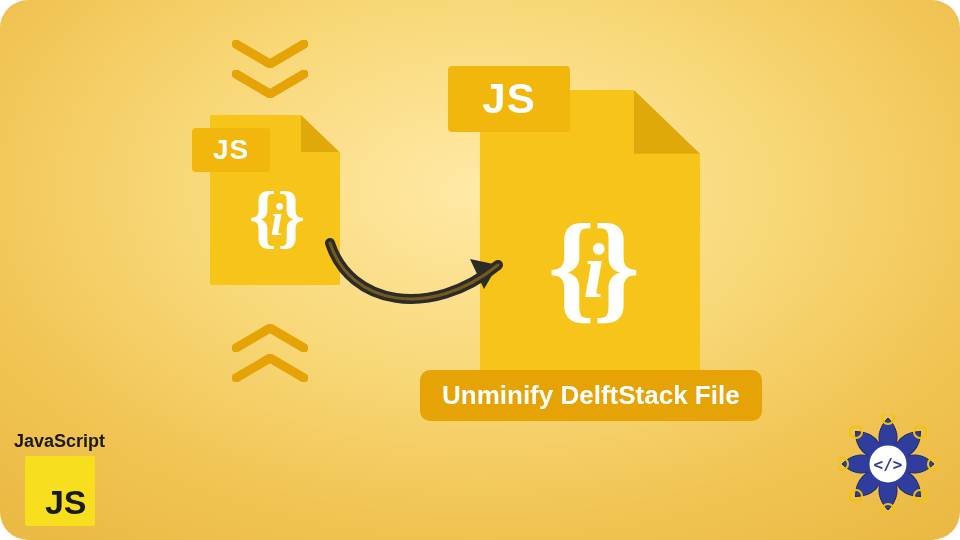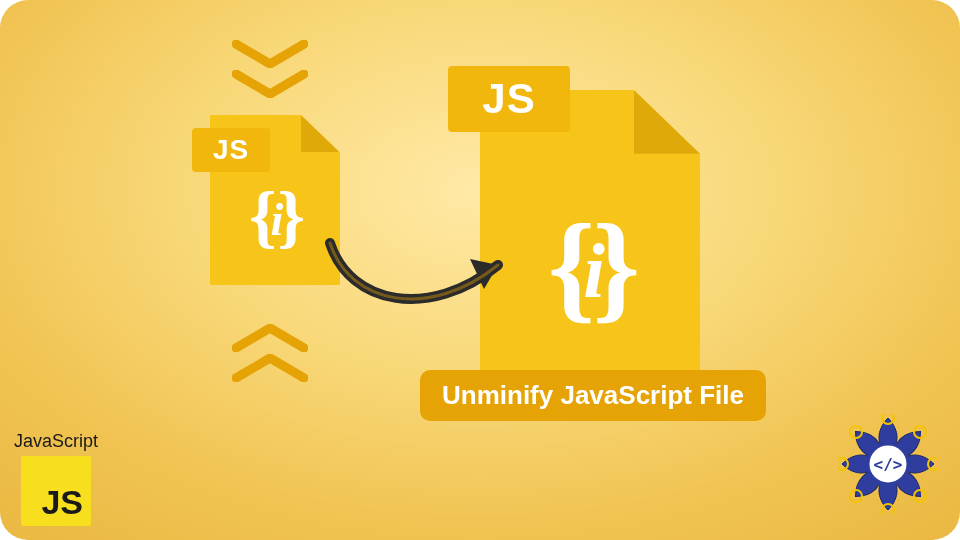--- a/index.html
+++ b/index.html
@@ -94,21 +94,21 @@
   }
 
   
   .js-logo {
     position: absolute;
     left: 14px;
     bottom: 14px;
     text-align: center;
   }
   .js-logo .txt {
-    font-weight: 400;
+    font-weight: 700;
     font-size: 18px;
     color: #1a1a1a;
     margin-bottom: 4px;
   }
   .js-logo .badge {
     width: 70px;
     height: 70px;
     background: #f7df1e;
     color: #1a1a1a;
     display: flex;
@@ -192,21 +192,21 @@
 
   <div class="arrow">
     <svg viewBox="0 0 200 110">
       <path d="M10 18 C 30 80, 110 95, 178 40" fill="none" stroke="#2b2b2b" stroke-width="10" stroke-linecap="round"></path>
       <polygon points="178,40 150,34 164,64" fill="#2b2b2b"></polygon>
       <path d="M10 18 C 30 80, 110 95, 178 40" fill="none" stroke="#e6a305" stroke-width="3" stroke-linecap="round" opacity="0.4"></path>
     </svg>
   </div>
 
   <div class="caption-pill" style="left:420px; top:370px;">
-    <span>Unminify JavaScript File</span>
+    <span>Unminify DelftStack File</span>
   </div>
 
   <div class="js-logo">
     <div class="txt">JavaScript</div>
     <div class="badge">
       <span>JS</span>
     </div>
   </div>
 
   <div class="delft">

